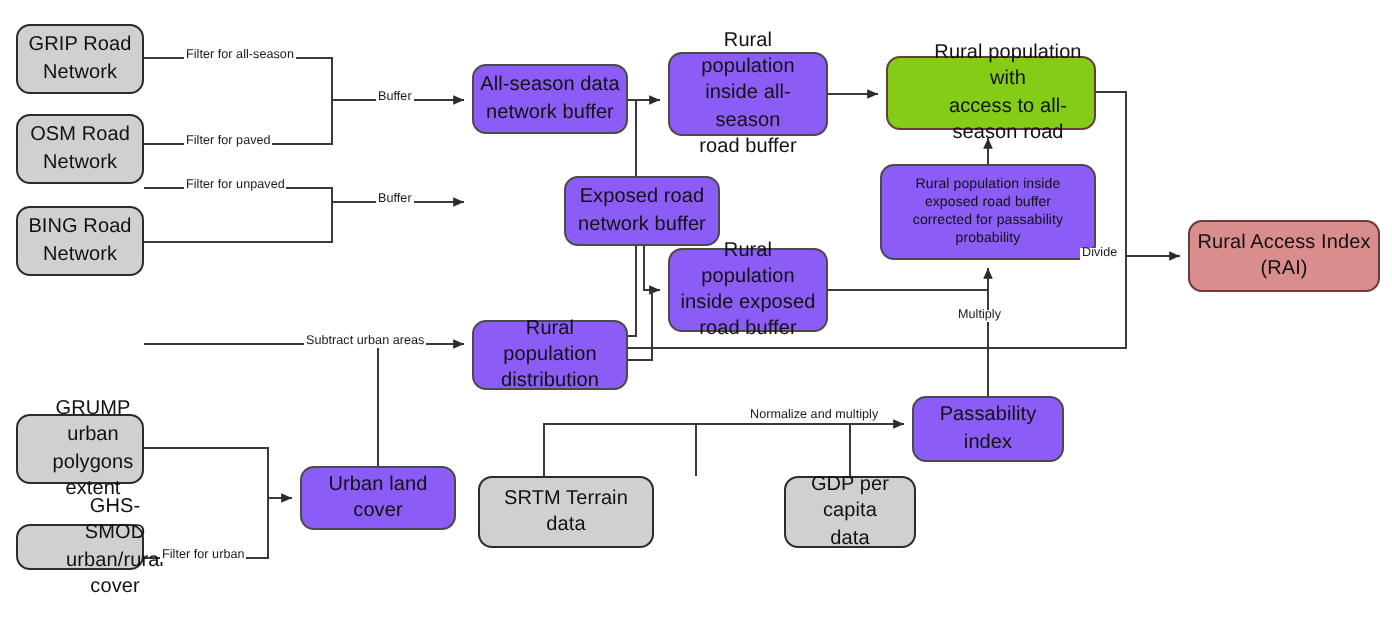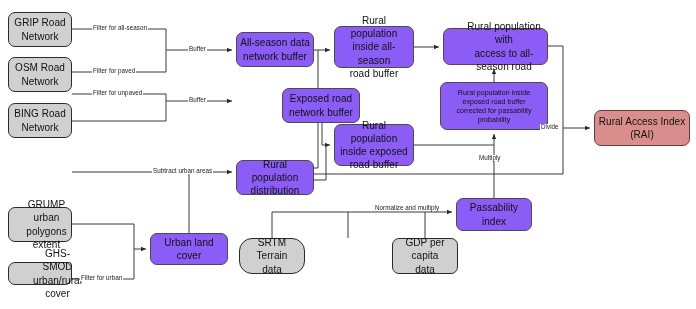--- a/index.html
+++ b/index.html
@@ -42,21 +42,21 @@
   .node span { display: block; }
   .node.source {
     background: #d0d0d0;
     border-color: #2b2b2b;
   }
   .node.process {
     background: #8b5cf6;
     border-color: #4a4a4a;
   }
   .node.highlight {
-    background: #8b5cf6;
+    background: #84cc16;
     border-color: #6b3b3b;
     padding-left: 20px;
   }
   .node.result {
     background: #d98d8d;
     border-color: #6b3b3b;
   }
   .edge-label {
     position: absolute;
     font-size: 6.3px;
@@ -209,21 +209,21 @@
         <div>Rural population inside</div>
         <div>exposed road buffer</div>
         <div>corrected for passability</div>
         <div>probability</div>
       </span>
     </div>
   <div class="node process" style="left:456px;top:198px;width:76px;height:33px;">
       <span>Passability index</span>
     </div>
 
-  <div class="node source" style="left:239px;top:238px;width:66px;height:36px;border-radius:13px;">
+  <div class="node source" style="left:239px;top:238px;width:88px;height:36px;">
       <span>
         <div>SRTM Terrain</div>
         <div>data</div>
       </span>
     </div>
   <div class="node source" style="left:392px;top:238px;width:66px;height:36px;">
       <span>
         <div>GDP per capita</div>
         <div>data</div>
       </span>

